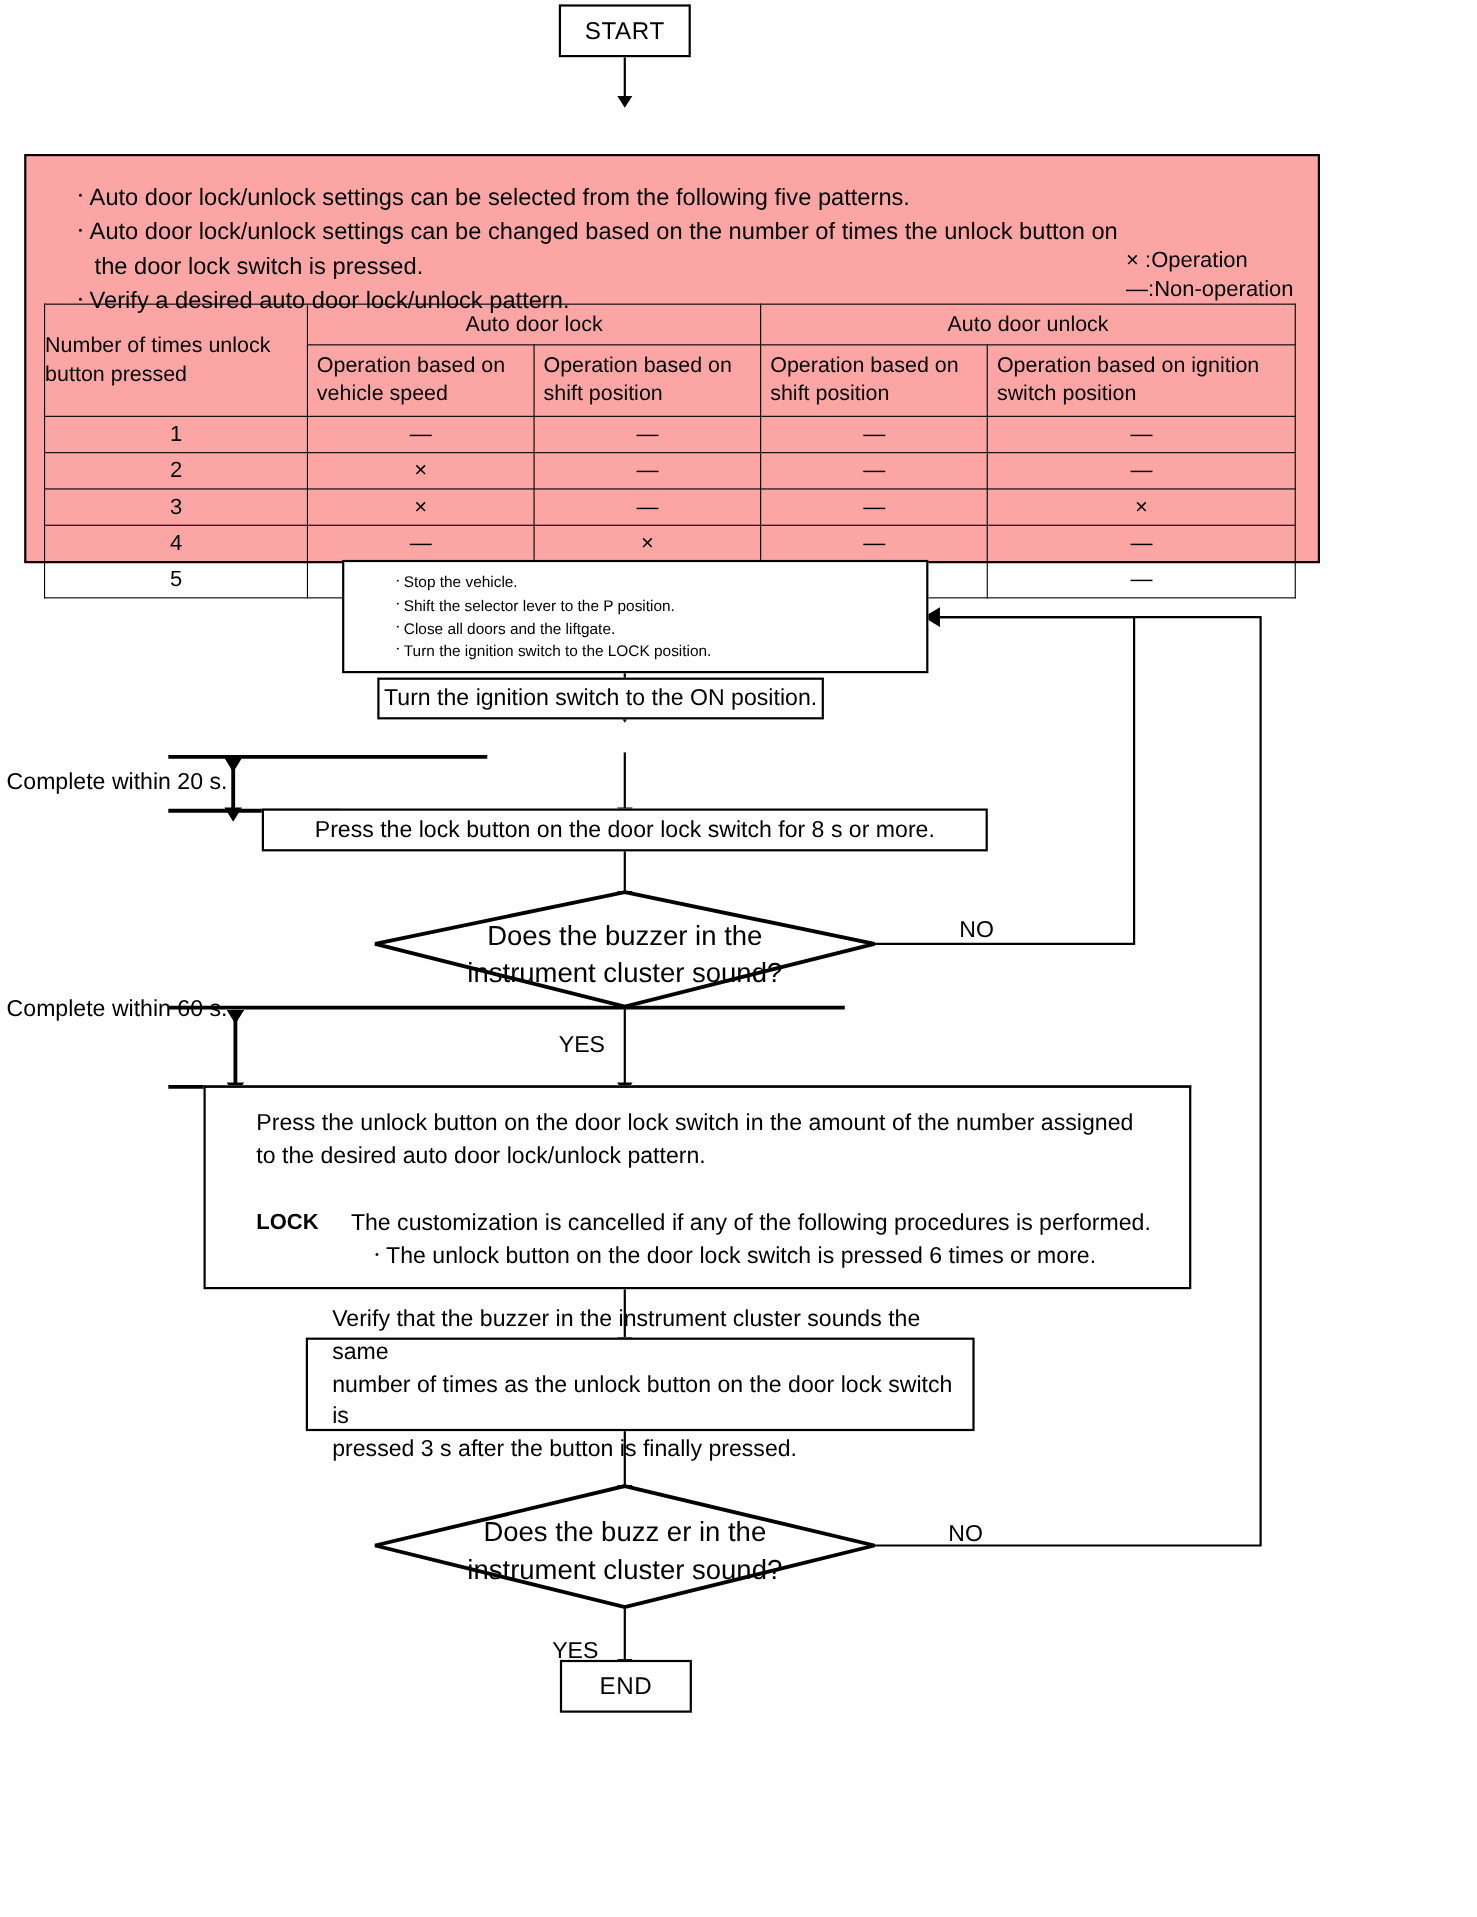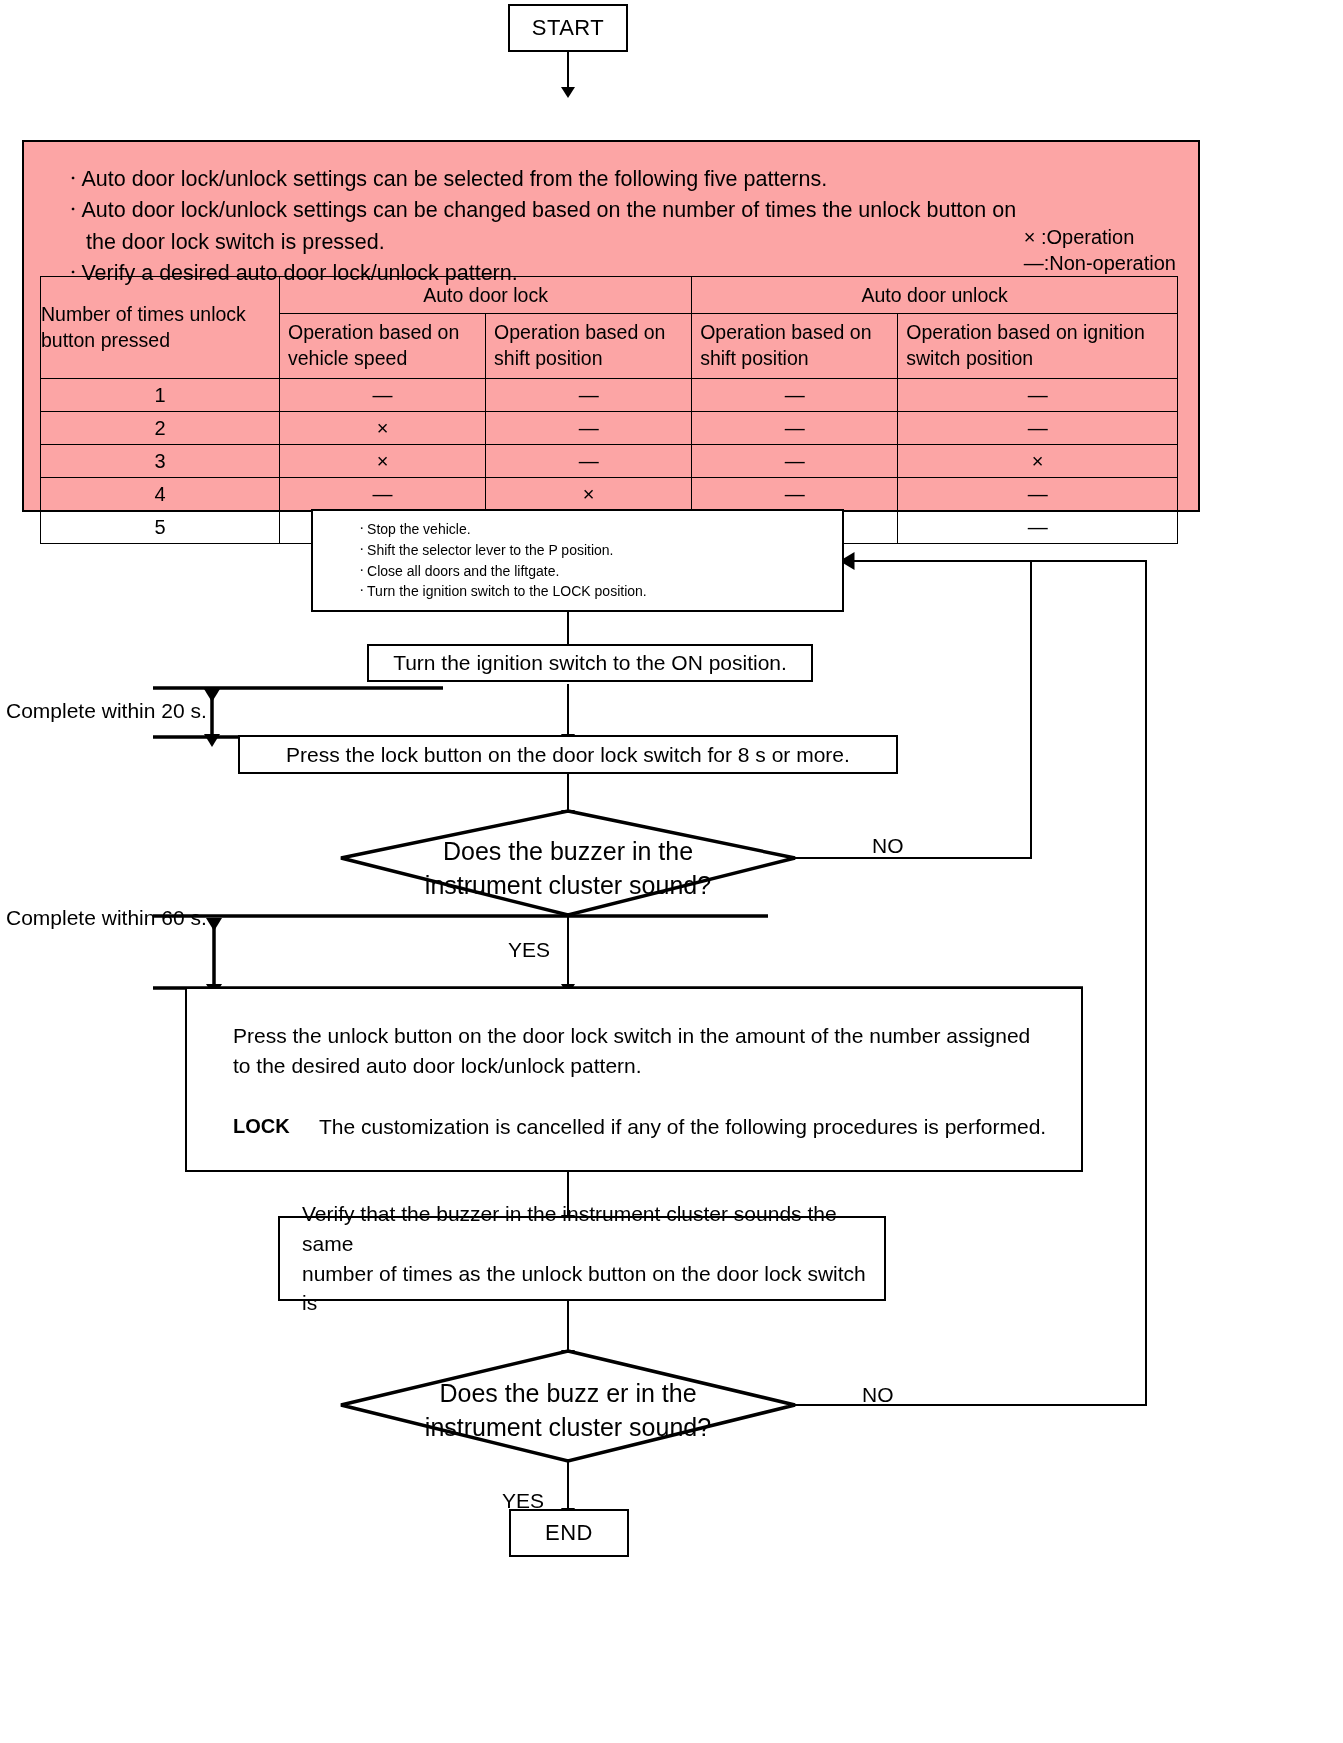--- a/index.html
+++ b/index.html
@@ -306,21 +306,21 @@
 
   <div class="node" style="left:311px; top:509px; width:533px; height:103px;">
     <div class="bullets">
       <div class="bul">Stop the vehicle.</div>
       <div class="bul">Shift the selector lever to the P position.</div>
       <div class="bul">Close all doors and the liftgate.</div>
       <div class="bul">Turn the ignition switch to the LOCK position.</div>
     </div>
   </div>
 
-  <div class="node proc-center" style="left:343px; top:644px; width:446px; height:38px;margin-left:24px;">
+  <div class="node proc-center" style="left:343px; top:616px; width:406px; height:38px;">
     <span>Turn the ignition switch to the ON position.</span>
   </div>
 
   <div class="node proc-center" style="left:238px; top:735px; width:660px; height:39px;">
     <span>Press the lock button on the door lock switch for 8 s or more.</span>
   </div>
 
   <div class="diamond-wrap" style="left:341px; top:811px; width:454px; height:105px;">
     <div class="diamond-text" style="top:24px;">
       <div>Does the buzzer in the</div>
@@ -334,29 +334,31 @@
   <div class="anno" style="left:6px; top:906px;text-align:center;">Complete within 60 s.</div>
 
   <div class="node" style="left:185px; top:987px; width:898px; height:185px;">
     <div class="note-body">
       <div>Press the unlock button on the door lock switch in the amount of the number assigned</div>
       <div>to the desired auto door lock/unlock pattern.</div>
       <div class="note-row">
         <div class="note-tag">LOCK</div>
         <div class="note-lines">
           <div>The customization is cancelled if any of the following procedures is performed.</div>
+          <div class="note-sub">The unlock button on the door lock switch is pressed 6 times or more.</div>
         </div>
       </div>
     </div>
   </div>
 
   <div class="node" style="left:278px; top:1216px; width:608px; height:85px;">
     <div class="left-block">
       <div>Verify that the buzzer in the instrument cluster sounds the same</div>
       <div>number of times as the unlock button on the door lock switch is</div>
+      <div>pressed 3 s after the button is finally pressed.</div>
     </div>
   </div>
 
   <div class="diamond-wrap" style="left:341px; top:1351px; width:454px; height:110px;">
     <div class="diamond-text" style="top:26px;">
       <div>Does the buzz er in the</div>
       <div>instrument cluster sound?</div>
     </div>
   </div>
   <div class="anno" style="left:862px; top:1383px;">NO</div>

